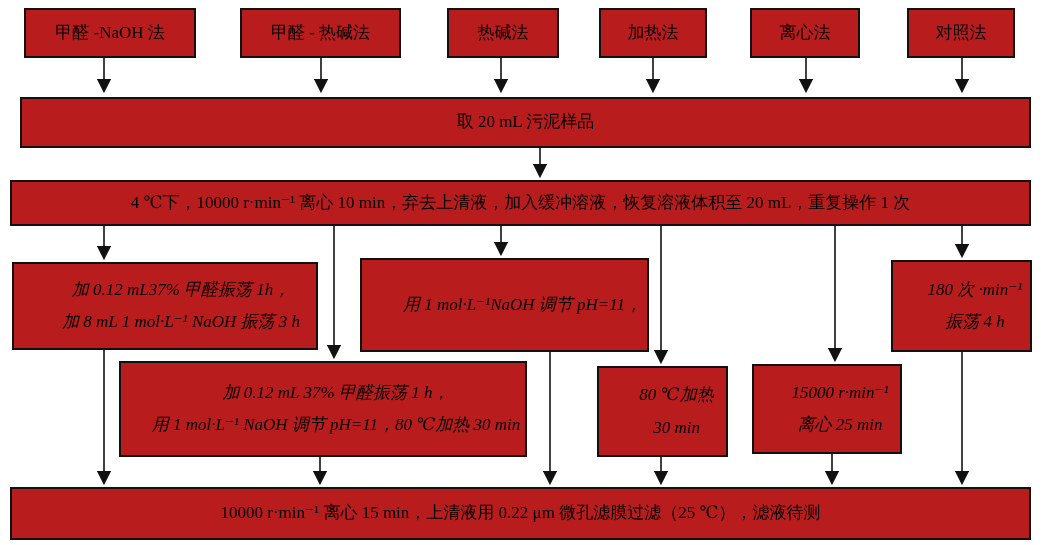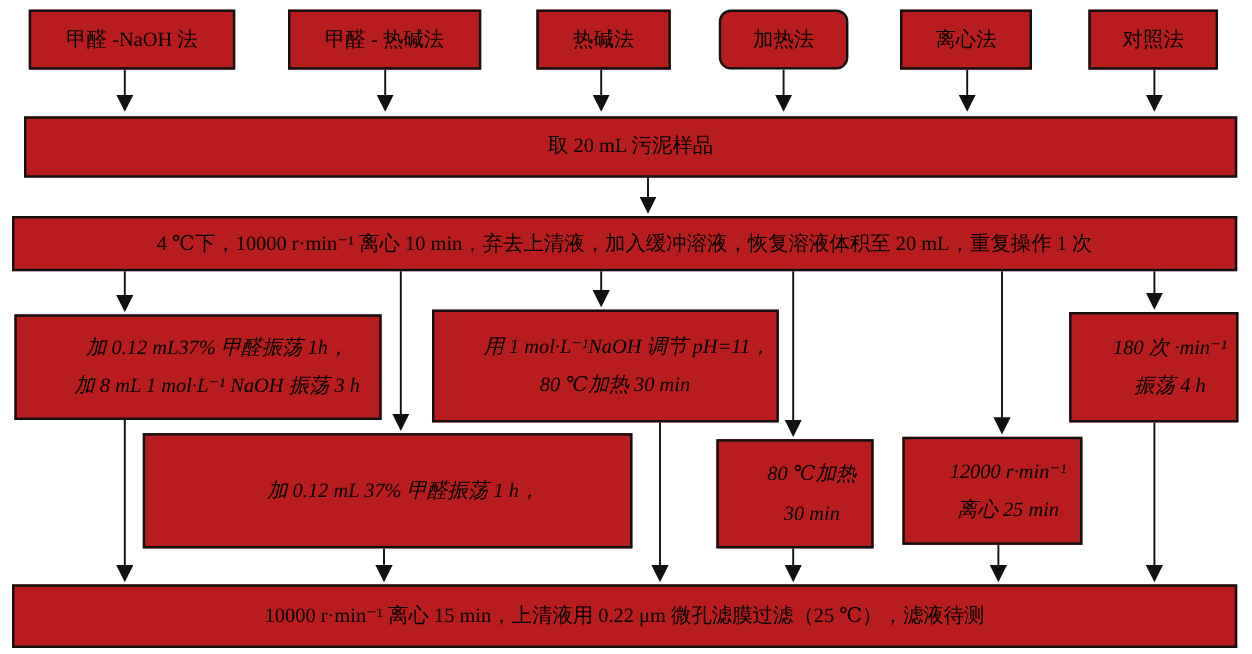--- a/index.html
+++ b/index.html
@@ -89,21 +89,21 @@
 
   <div class="box center" style="left:24px;  top:8px; width:172px; height:50px;">
     <div class="ln">甲醛 -NaOH 法</div>
   </div>
   <div class="box center" style="left:240px; top:8px; width:161px; height:50px;">
     <div class="ln">甲醛 - 热碱法</div>
   </div>
   <div class="box center" style="left:447px; top:8px; width:112px; height:50px;">
     <div class="ln">热碱法</div>
   </div>
-  <div class="box center" style="left:599px; top:8px; width:108px; height:50px;border-radius:10px;">
+  <div class="box center" style="left:599px; top:8px; width:108px; height:50px;">
     <div class="ln">加热法</div>
   </div>
   <div class="box center" style="left:750px; top:8px; width:110px; height:50px;">
     <div class="ln">离心法</div>
   </div>
   <div class="box center" style="left:907px; top:8px; width:108px; height:50px;">
     <div class="ln">对照法</div>
   </div>
 
   <div class="box center" style="left:20px; top:97px; width:1011px; height:51px;">
@@ -114,39 +114,39 @@
     <div class="ln">4 ℃下，10000 r·min⁻¹ 离心 10 min，弃去上清液，加入缓冲溶液，恢复溶液体积至 20 mL，重复操作 1 次</div>
   </div>
 
   <div class="box leftpad" style="left:12px; top:262px; width:306px; height:88px; padding-left:32px;">
     <div class="ln">加 0.12 mL37% 甲醛振荡 1h，</div>
     <div class="ln">加 8 mL 1 mol·L⁻¹ NaOH 振荡 3 h</div>
   </div>
 
   <div class="box leftpad" style="left:360px; top:258px; width:289px; height:94px; padding-left:16px;">
     <div class="ln" style="padding-left:20px;">用 1 mol·L⁻¹NaOH 调节 pH=11，</div>
-    <div class="ln">80 ℃加热 30 min</div>
   </div>
 
   <div class="box leftpad" style="left:891px; top:260px; width:141px; height:92px; padding-left:27px;">
     <div class="ln">180 次 ·min⁻¹</div>
     <div class="ln">振荡 4 h</div>
   </div>
 
   <div class="box leftpad" style="left:119px; top:361px; width:408px; height:96px; padding-left:26px;">
     <div class="ln">加 0.12 mL 37% 甲醛振荡 1 h，</div>
+    <div class="ln">用 1 mol·L⁻¹ NaOH 调节 pH=11，80 ℃加热 30 min</div>
   </div>
 
   <div class="box leftpad" style="left:597px; top:366px; width:131px; height:91px; padding-left:28px;">
     <div class="ln">80 ℃加热</div>
     <div class="ln">30 min</div>
   </div>
 
   <div class="box leftpad" style="left:752px; top:364px; width:150px; height:90px; padding-left:26px;">
-    <div class="ln">12000 r·min⁻¹</div>
+    <div class="ln">15000 r·min⁻¹</div>
     <div class="ln">离心 25 min</div>
   </div>
 
   <div class="box center" style="left:10px; top:487px; width:1021px; height:53px;">
     <div class="ln">10000 r·min⁻¹ 离心 15 min，上清液用 0.22 μm 微孔滤膜过滤（25 ℃），滤液待测</div>
   </div>
 
 </div>
 
 </body></html>

